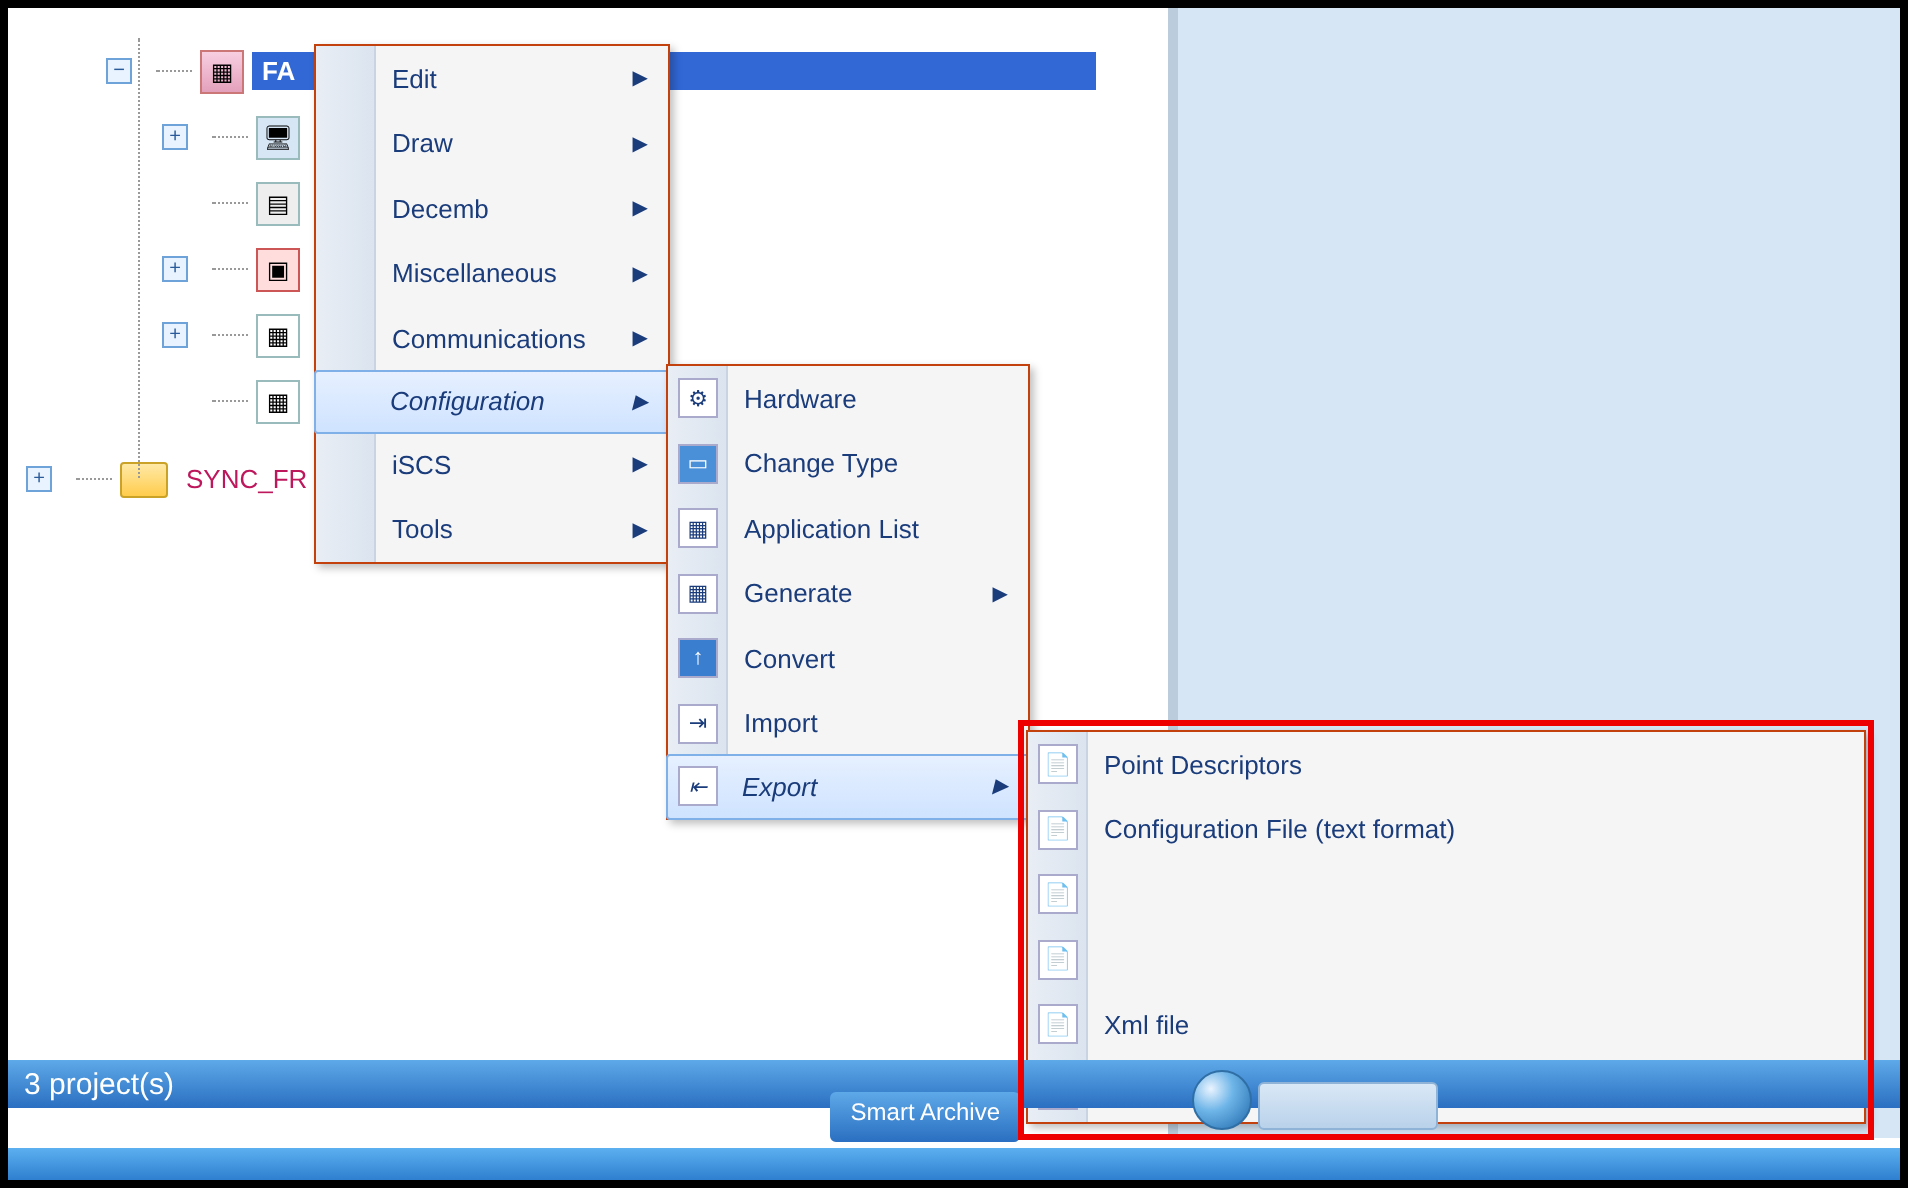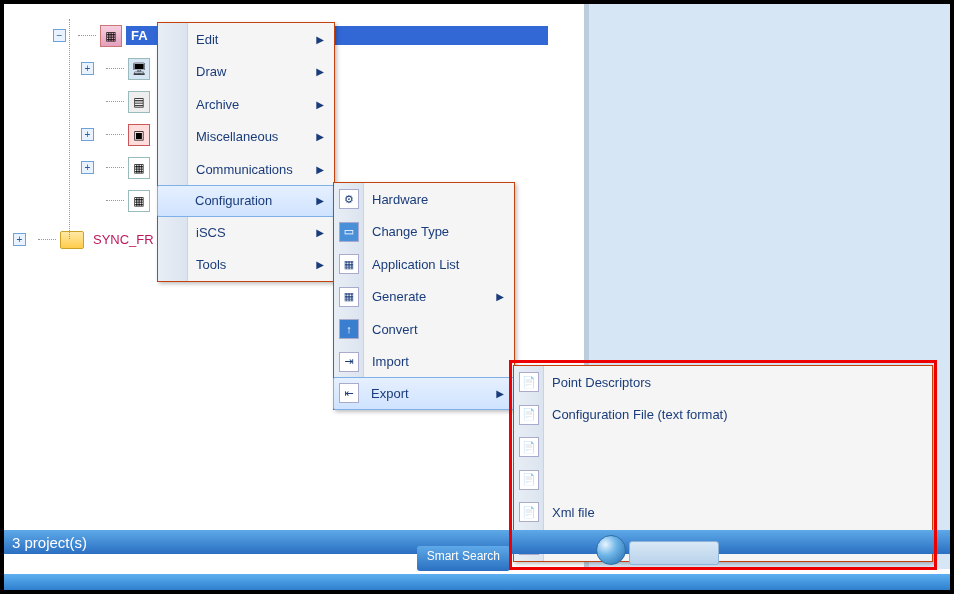--- a/index.html
+++ b/index.html
@@ -14,21 +14,21 @@
   .minus-box { width: 13px; height: 13px; border: 1px solid #6da3d8; background: #e8f3ff; display: inline-flex; align-items: center; justify-content: center; font-size: 10px; color: #2a5a99; cursor: pointer; }
   .tree-icon { width: 22px; height: 22px; display: inline-flex; align-items: center; justify-content: center; border: 1px solid #9bb; background: #fff; font-size: 12px; }
   .tree-label { color: #be185d; padding: 2px 5px; }
   .tree-label.sel { background: #3168d6; color: #fff; font-weight: bold; }
   .folder-icon { width: 24px; height: 18px; background: linear-gradient(#ffe9a6,#ffcc4d); border: 1px solid #c9a227; border-radius: 2px; }
 
   .menu { position: absolute; background: #f5f5f5; border: 1px solid #c2410c; box-shadow: 2px 2px 4px rgba(0,0,0,.25); }
   .menu-strip { position: absolute; left: 0; top: 0; bottom: 0; width: 30px; background: linear-gradient(to right,#e9eef5,#dbe4ef); border-right: 1px solid #c8d4e2; }
   .menu-item { position: relative; display: flex; align-items: center; height: 32.5px; padding-left: 38px; padding-right: 28px; color: #1a3c7b; cursor: default; }
   .menu-item .arrow { position: absolute; right: 10px; color: #1a3c7b; font-size: 10px; }
-  .menu-item.hover { background: linear-gradient(#e6f0ff,#cfe3ff); border: 1px solid #7fb1e8; border-radius: 2px; margin: -1px; padding-left: 37px; padding-right: 27px; height: 32.5px; }
+  .menu-item.hover { background: linear-gradient(#e6f0ff,#cfe3ff); border: 1px solid #7fb1e8; border-radius: 2px; margin: -1px; padding-left: 37px; padding-right: 27px; height: 32.5px; font-style: italic; }
   .menu-item .mi-icon { position: absolute; left: 5px; width: 20px; height: 20px; display: flex; align-items: center; justify-content: center; border: 1px solid #aac; background: #fff; font-size: 11px; }
 
   .menu1 { left: 153px; top: 18px; width: 178px; }
   .menu2 { left: 329px; top: 178px; width: 182px; }
   .menu3 { left: 509px; top: 361px; width: 420px; }
 
   .highlight-box { position: absolute; left: 505px; top: 356px; width: 428px; height: 210px; border: 3px solid #e00; pointer-events: none; z-index: 50; }
 
   .status-bar { position: absolute; left: 0; bottom: 36px; right: 0; height: 24px; background: linear-gradient(#5ea9e8,#2a6fc1); color: #fff; display: flex; align-items: center; padding: 0 8px; font-size: 15px; text-align: right; }
   .search-widget { position:absolute; right:440px; bottom:19px; height:25px; background:linear-gradient(#5ea9e8,#2a6fc1); color:#fff; padding:3px 10px; font-size:12px; border-radius:3px; }
@@ -88,21 +88,21 @@
   <div class="menu-strip"></div>
   <div class="menu-item">
       <span>Edit</span>
       <span class="arrow">▶</span>
     </div>
   <div class="menu-item">
       <span>Draw</span>
       <span class="arrow">▶</span>
     </div>
   <div class="menu-item">
-      <span>Archive</span>
+      <span>Decemb</span>
       <span class="arrow">▶</span>
     </div>
   <div class="menu-item">
       <span>Miscellaneous</span>
       <span class="arrow">▶</span>
     </div>
   <div class="menu-item">
       <span>Communications</span>
       <span class="arrow">▶</span>
     </div>
@@ -180,16 +180,16 @@
     </div>
 </div>
 
 <div class="highlight-box"></div>
 
 <div class="task-text">- SGConfig    V11.0.0.31309 - Wednesday, Decemb</div>
 
 <div class="status-bar">
   <span>3 project(s)</span>
 </div>
-<div class="search-widget"><span>Smart Search</span></div>
+<div class="search-widget"><span>Smart Archive</span></div>
 <div class="taskbar"></div>
 <div class="task-orb"></div>
 <div class="sep-tab"></div>
 
 </body></html>

